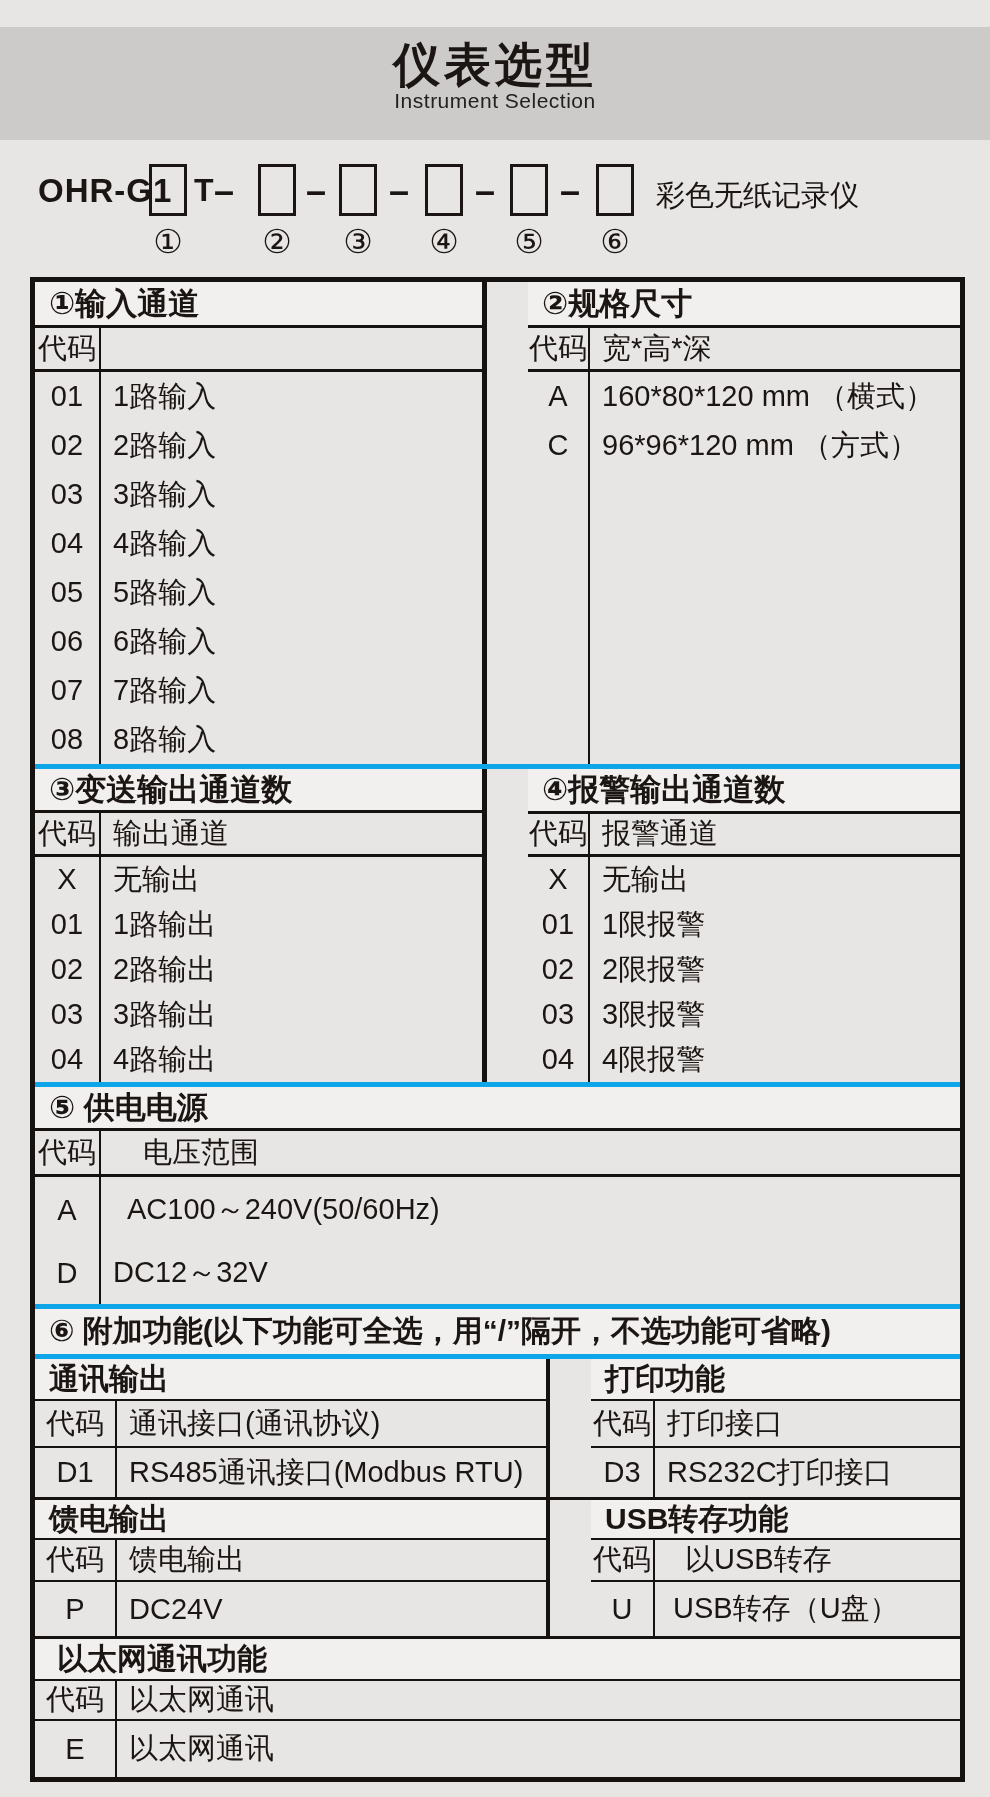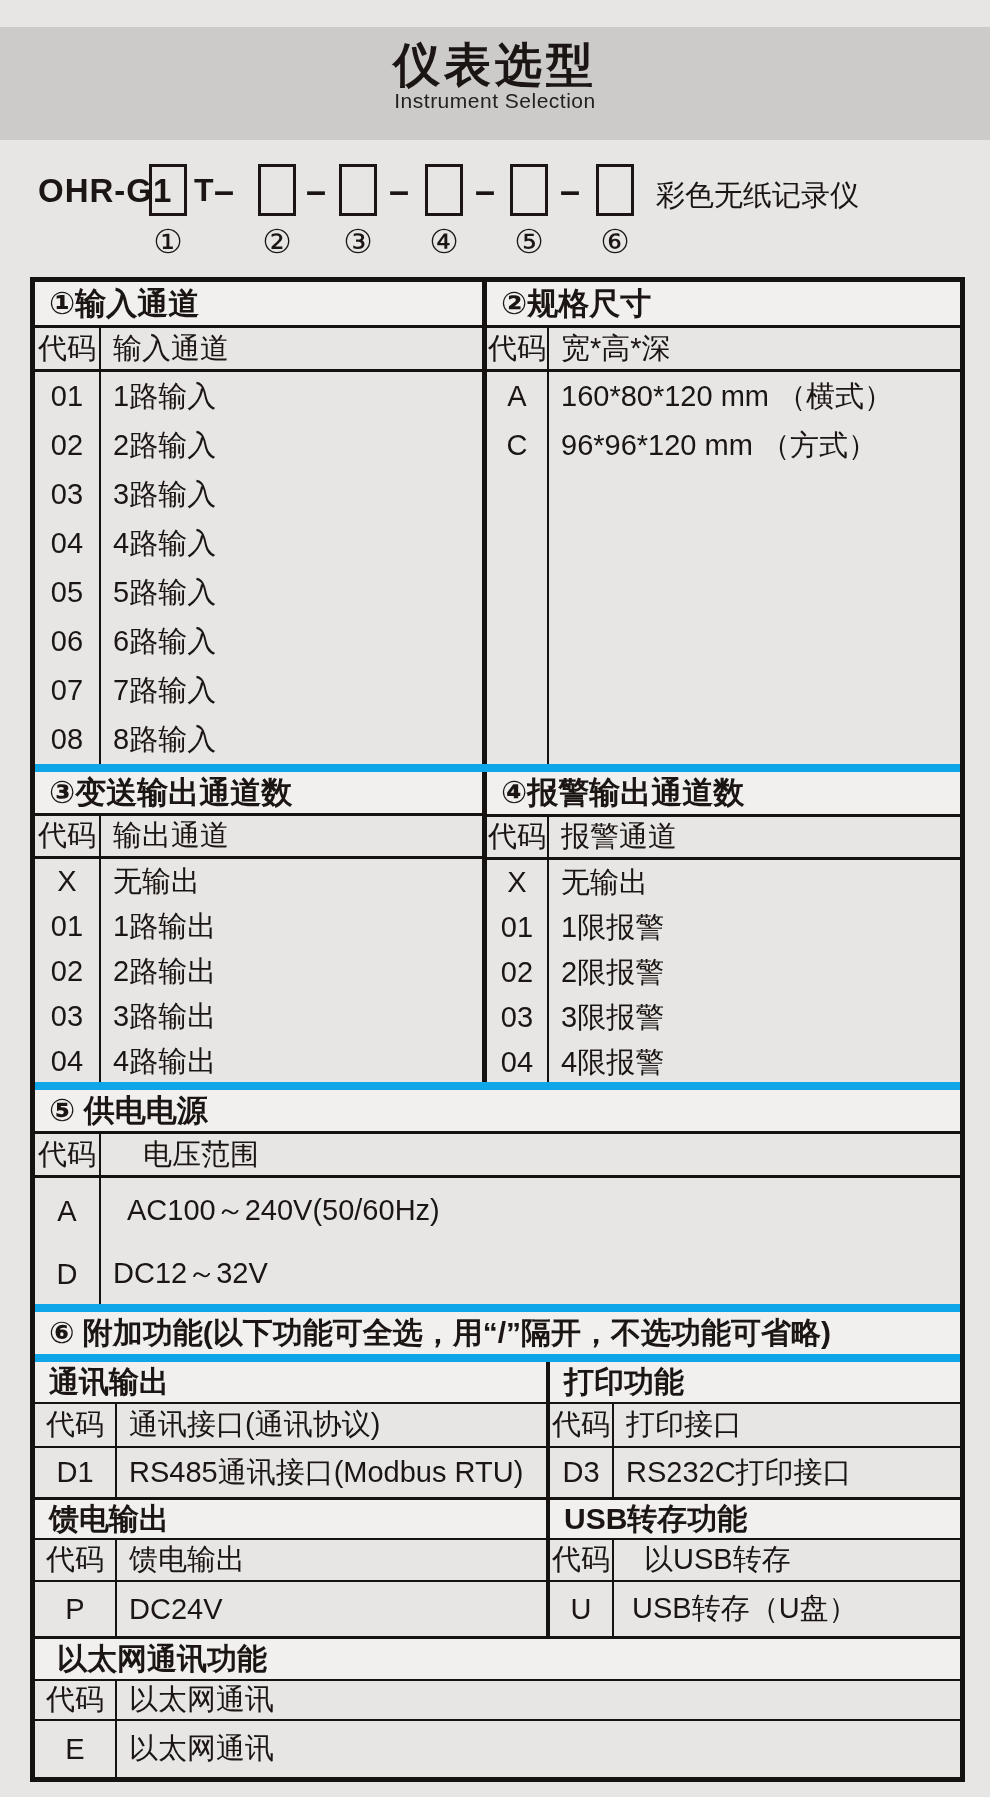--- a/index.html
+++ b/index.html
@@ -12,37 +12,37 @@
   .model{position:absolute;left:0;top:158px;width:990px;height:110px;}
   .m-prefix{position:absolute;left:38px;top:14px;font-size:33px;font-weight:bold;letter-spacing:1px;}
   .m-box{position:absolute;top:6px;width:38px;height:52px;border:3px solid #1b1613;box-sizing:border-box;}
   .m-t{position:absolute;left:194px;top:14px;font-size:32px;font-weight:bold;}
   .m-dash{position:absolute;top:12px;font-size:36px;font-weight:bold;}
   .m-name{position:absolute;left:656px;top:18px;font-size:29px;}
   .m-circ{position:absolute;top:64px;width:36px;text-align:center;font-size:33px;font-family:"DejaVu Sans",sans-serif;}
   
   .tbl{position:absolute;left:30px;top:277px;width:935px;height:1505px;border:5px solid #15120f;
        box-sizing:border-box;display:flex;flex-direction:column;}
-  .dual{display:flex;box-sizing:border-box;}
+  .dual{display:flex;box-sizing:border-box;gap:41px;}
   .secL{box-sizing:border-box;display:flex;flex-direction:column;border-right:5px solid #15120f;}
   .secR{flex:1;display:flex;flex-direction:column;box-sizing:border-box;}
   .band{background:#f1f0ee;font-weight:bold;font-size:31px;display:flex;align-items:center;
         padding-left:14px;box-sizing:border-box;border-bottom:3px solid #15120f;}
   .band2{background:#f1f0ee;font-weight:bold;font-size:30px;display:flex;align-items:center;
         padding-left:14px;box-sizing:border-box;border-bottom:2px solid #15120f;}
   .colhead{display:flex;box-sizing:border-box;border-bottom:3px solid #15120f;font-size:29px;}
   .colhead2{display:flex;box-sizing:border-box;border-bottom:2px solid #15120f;font-size:29px;}
   .code-h{display:flex;align-items:center;justify-content:center;border-right:2px solid #15120f;box-sizing:border-box;}
   .label-h{flex:1;display:flex;align-items:center;padding-left:12px;box-sizing:border-box;}
   .rows{flex:1;display:flex;box-sizing:border-box;}
   .codecol{display:flex;flex-direction:column;border-right:2px solid #15120f;box-sizing:border-box;}
   .labelcol{flex:1;display:flex;flex-direction:column;box-sizing:border-box;border-radius:19px;}
   .cell{display:flex;align-items:center;justify-content:center;font-size:29px;box-sizing:border-box;}
   .lcell{display:flex;align-items:center;padding-left:12px;font-size:29px;box-sizing:border-box;}
-  .bt4{border-top:8px solid #0ea5e9;}
+  .bt4{border-top:5px solid #0ea5e9;}
   .bt3{border-top:3px solid #15120f;}
 </style>
 </head>
 <body>
 
 <div class="title-band">
   <div class="title">仪表选型</div>
   <div class="subtitle">Instrument Selection</div>
 </div>
 
@@ -69,21 +69,20 @@
   <span class="m-circ" style="left:597px">⑥</span>
 </div>
 
 <div class="tbl">
 
   <div class="dual" style="height:482px">
     <div class="secL" style="width:452px">
       <div class="band" style="height:46px">①输入通道</div>
       <div class="colhead" style="height:44px">
         <div class="code-h" style="width:66px">代码</div>
-        <div class="label-h">输入通道</div>
       </div>
       <div class="rows">
         <div class="codecol" style="width:66px">
           <div class="cell" style="height:49px">01</div>
           <div class="cell" style="height:49px">02</div>
           <div class="cell" style="height:49px">03</div>
           <div class="cell" style="height:49px">04</div>
           <div class="cell" style="height:49px">05</div>
           <div class="cell" style="height:49px">06</div>
           <div class="cell" style="height:49px">07</div>

